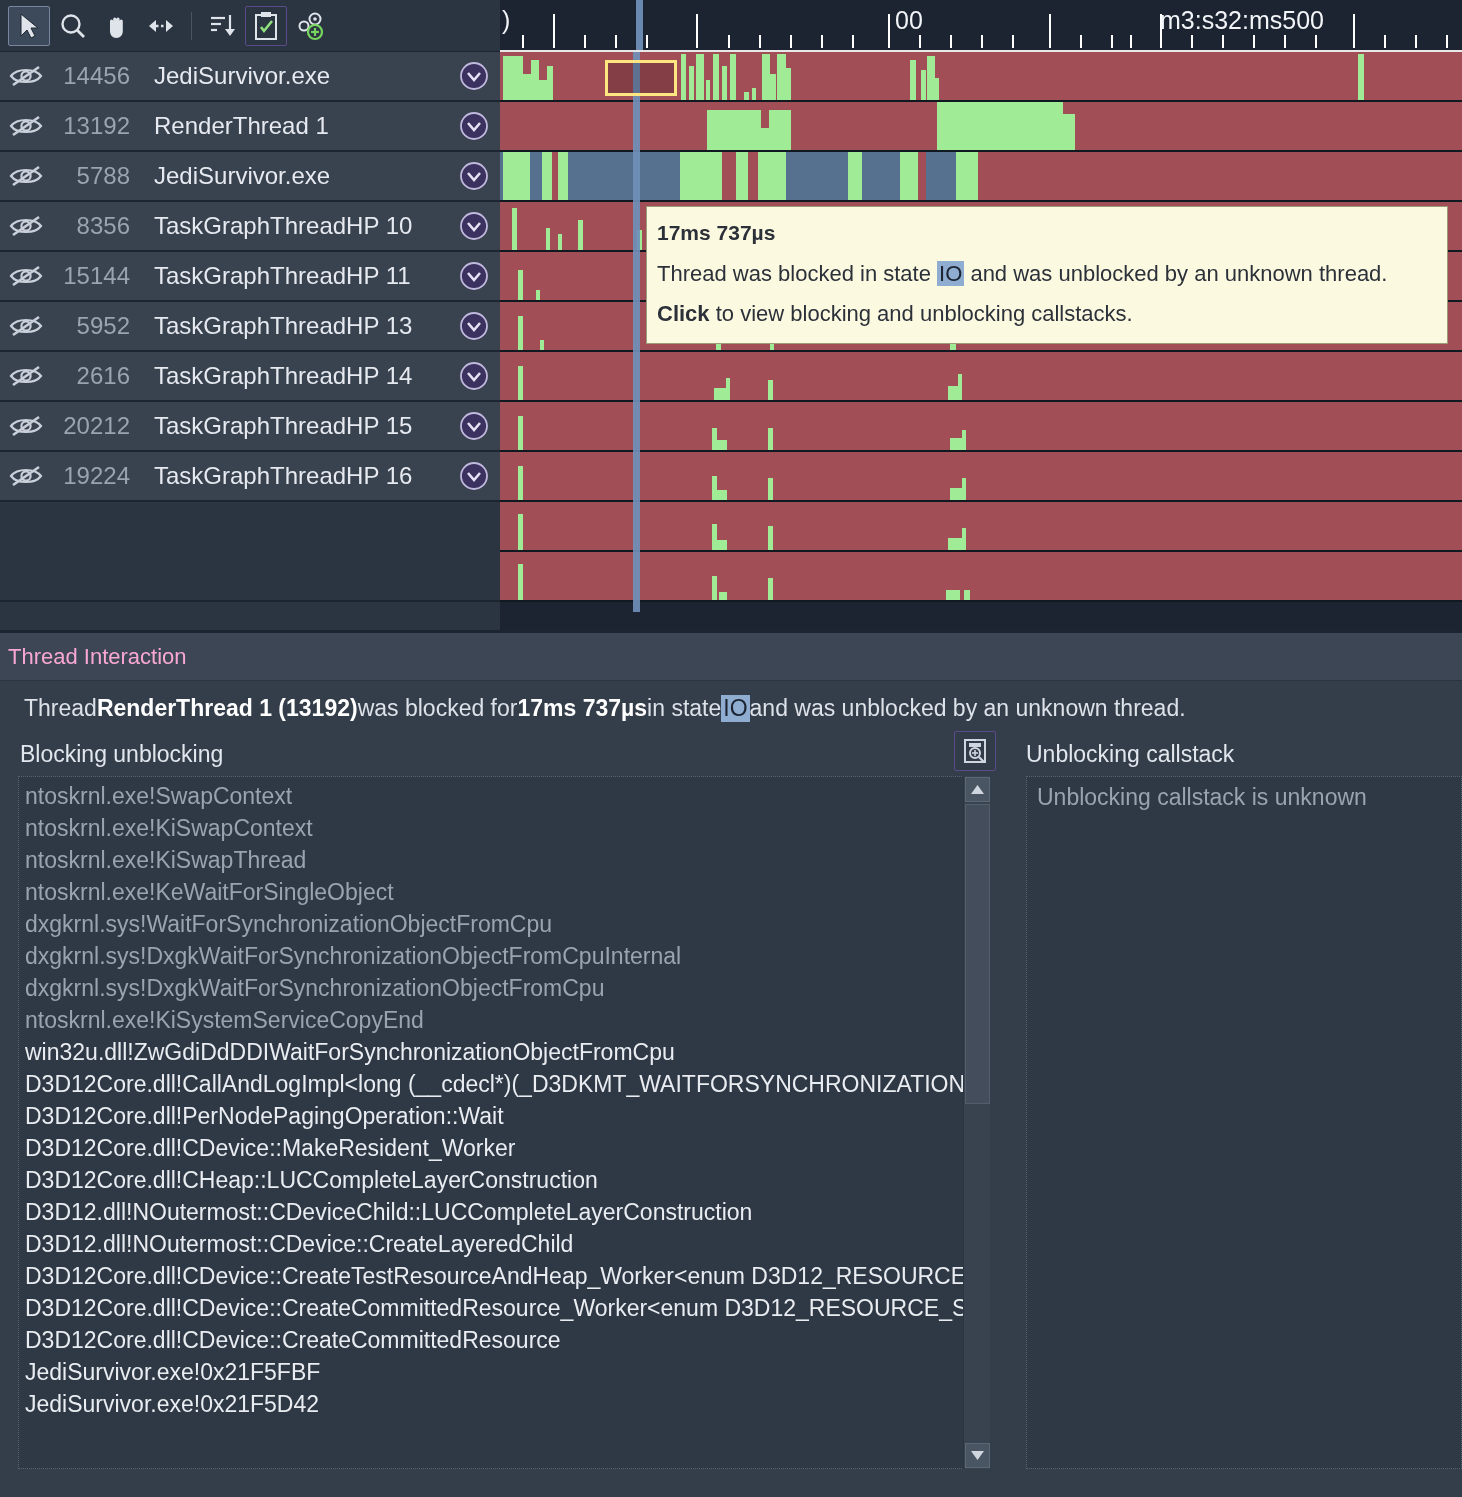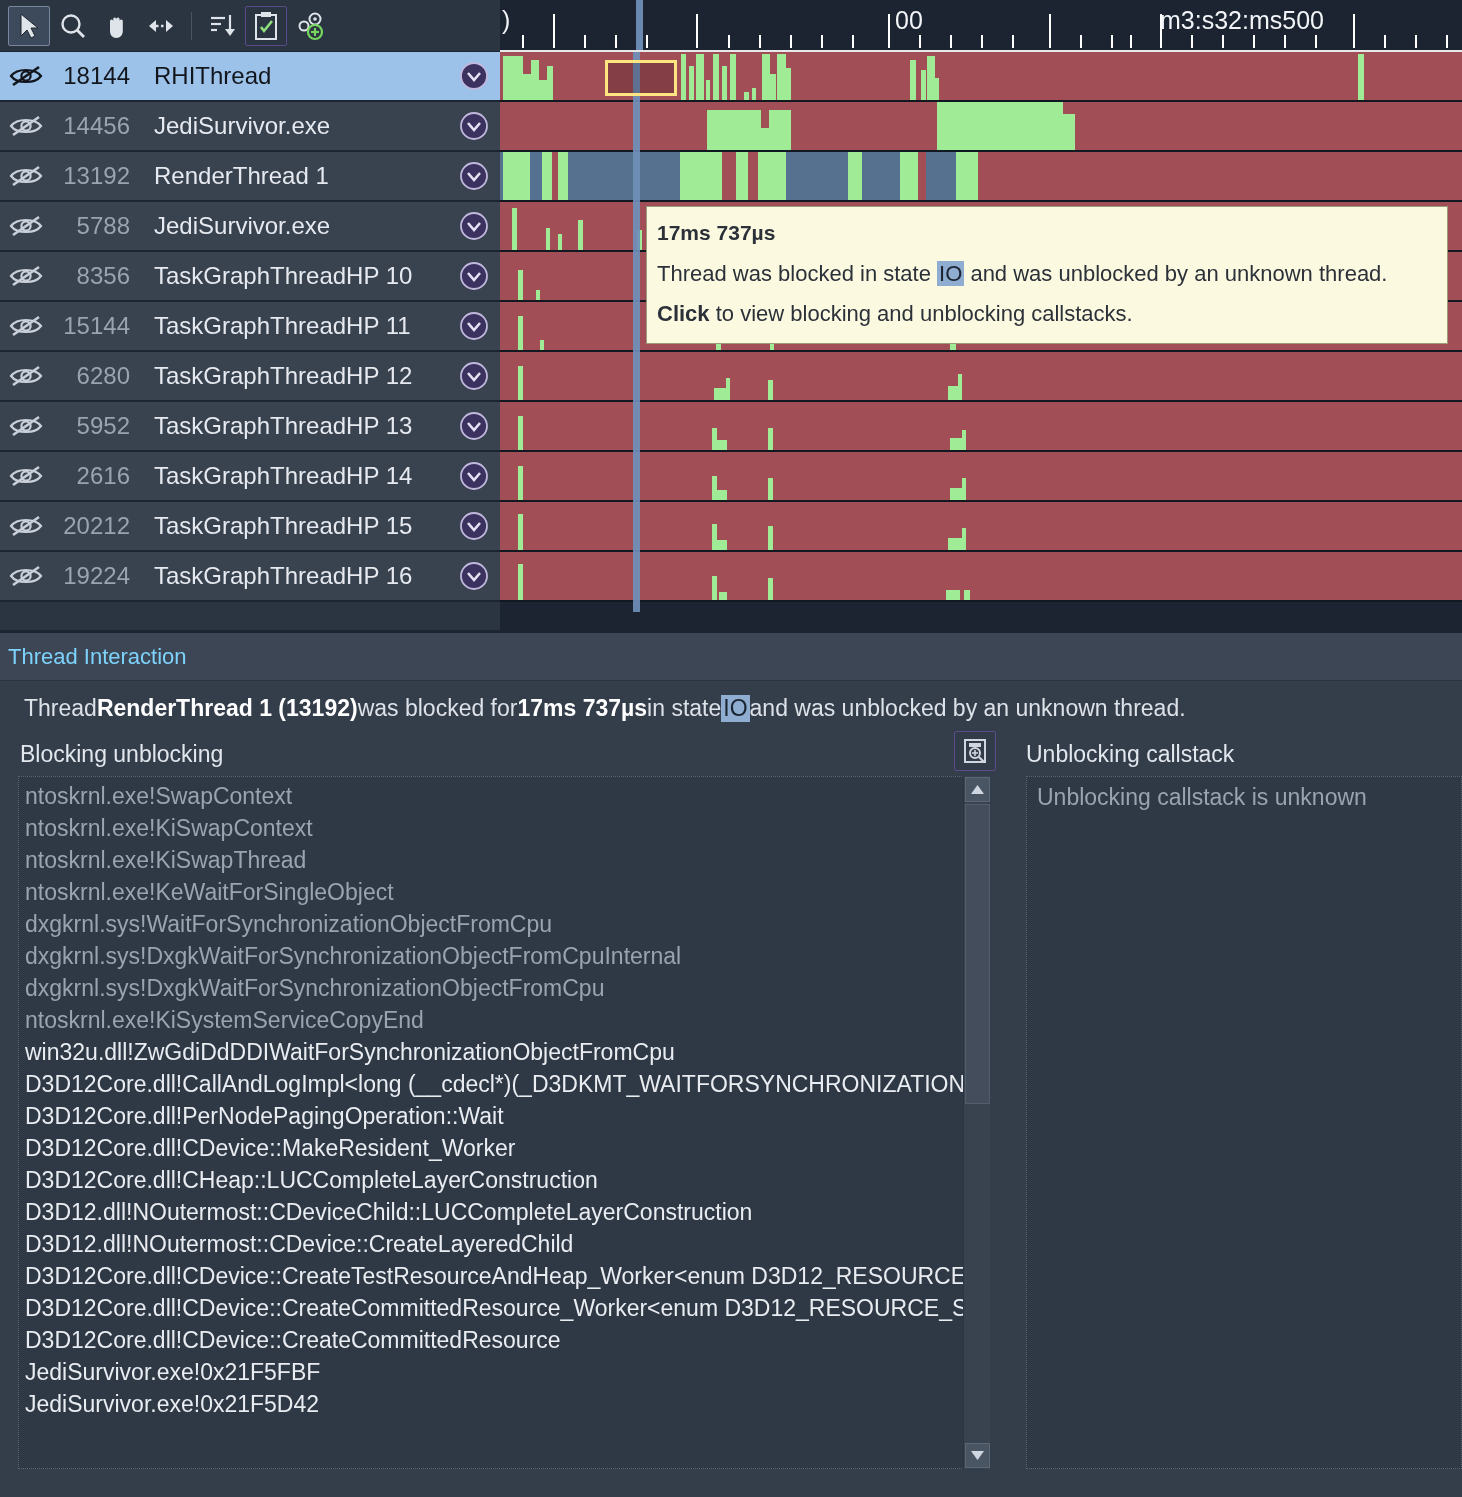--- a/index.html
+++ b/index.html
@@ -124,21 +124,21 @@
     background:#343d4a;
     border-top:3px solid #1d2530;
     box-sizing:border-box;
   }
   #panel-header{
     position:absolute;left:0;top:0;width:1462px;height:48px;
     background:#3a4插;background:#3d4654;
     display:flex;align-items:center;padding-left:8px;box-sizing:border-box;
     border-bottom:1px solid #2b3441;
   }
-  #panel-header .ph-title{font-size:22px;color:#7dd3fc;}
+  #panel-header .ph-title{font-size:22px;color:#f9a8d4;}
   #summary{
     position:absolute;left:0;top:49px;width:1462px;height:53px;
     background:#343d4a;display:flex;align-items:center;
     padding-left:24px;box-sizing:border-box;font-size:23px;color:#dde2e9;
   }
   #summary b{color:#ffffff;}
 
   .cs-head{
     position:absolute;top:108px;font-size:23px;color:#e2e7ee;
   }
@@ -279,37 +279,20 @@
   <div id="ruler-labels">
       <div class="ruler-label" style="left: 2px;">)</div>
       <div class="ruler-label" style="left: 395px;">00</div>
       <div class="ruler-label" style="left: 660px;">m3:s32:ms500</div>
     </div>
   <div id="ruler-cursor"></div>
 </div>
 
 <div id="threadlist">
   <div id="threadlist-rows">
-      <div class="thread-row selected">
-        <div class="eye">
-          <svg width="34" height="24" viewBox="0 0 34 24">
-            <path d="M2 12 C8 4 26 4 32 12 C26 20 8 20 2 12 Z" fill="none" stroke="#12161c" stroke-width="2.2"></path>
-            <circle cx="17" cy="12" r="4.6" fill="none" stroke="#12161c" stroke-width="2.2"></circle>
-            <line x1="4" y1="21" x2="30" y2="3" stroke="#12161c" stroke-width="2.6"></line>
-          </svg>
-        </div>
-        <div class="tid">18144</div>
-        <div class="tname">RHIThread</div>
-        <div class="chev">
-          <svg width="30" height="30" viewBox="0 0 30 30">
-            <circle cx="15" cy="15" r="13" fill="#3b3260" stroke="#c0b9dd" stroke-width="1.8"></circle>
-            <path d="M9 12 L15 19 L21 12" fill="none" stroke="#e6e2f4" stroke-width="2.6"></path>
-          </svg>
-        </div>
-      </div>
       <div class="thread-row">
         <div class="eye">
           <svg width="34" height="24" viewBox="0 0 34 24">
             <path d="M2 12 C8 4 26 4 32 12 C26 20 8 20 2 12 Z" fill="none" stroke="#c9d0da" stroke-width="2.2"></path>
             <circle cx="17" cy="12" r="4.6" fill="none" stroke="#c9d0da" stroke-width="2.2"></circle>
             <line x1="4" y1="21" x2="30" y2="3" stroke="#c9d0da" stroke-width="2.6"></line>
           </svg>
         </div>
         <div class="tid">14456</div>
         <div class="tname">JediSurvivor.exe</div>
@@ -374,37 +357,20 @@
       <div class="thread-row">
         <div class="eye">
           <svg width="34" height="24" viewBox="0 0 34 24">
             <path d="M2 12 C8 4 26 4 32 12 C26 20 8 20 2 12 Z" fill="none" stroke="#c9d0da" stroke-width="2.2"></path>
             <circle cx="17" cy="12" r="4.6" fill="none" stroke="#c9d0da" stroke-width="2.2"></circle>
             <line x1="4" y1="21" x2="30" y2="3" stroke="#c9d0da" stroke-width="2.6"></line>
           </svg>
         </div>
         <div class="tid">15144</div>
         <div class="tname">TaskGraphThreadHP 11</div>
-        <div class="chev">
-          <svg width="30" height="30" viewBox="0 0 30 30">
-            <circle cx="15" cy="15" r="13" fill="#3b3260" stroke="#c0b9dd" stroke-width="1.8"></circle>
-            <path d="M9 12 L15 19 L21 12" fill="none" stroke="#e6e2f4" stroke-width="2.6"></path>
-          </svg>
-        </div>
-      </div>
-      <div class="thread-row">
-        <div class="eye">
-          <svg width="34" height="24" viewBox="0 0 34 24">
-            <path d="M2 12 C8 4 26 4 32 12 C26 20 8 20 2 12 Z" fill="none" stroke="#c9d0da" stroke-width="2.2"></path>
-            <circle cx="17" cy="12" r="4.6" fill="none" stroke="#c9d0da" stroke-width="2.2"></circle>
-            <line x1="4" y1="21" x2="30" y2="3" stroke="#c9d0da" stroke-width="2.6"></line>
-          </svg>
-        </div>
-        <div class="tid">6280</div>
-        <div class="tname">TaskGraphThreadHP 12</div>
         <div class="chev">
           <svg width="30" height="30" viewBox="0 0 30 30">
             <circle cx="15" cy="15" r="13" fill="#3b3260" stroke="#c0b9dd" stroke-width="1.8"></circle>
             <path d="M9 12 L15 19 L21 12" fill="none" stroke="#e6e2f4" stroke-width="2.6"></path>
           </svg>
         </div>
       </div>
       <div class="thread-row">
         <div class="eye">
           <svg width="34" height="24" viewBox="0 0 34 24">

